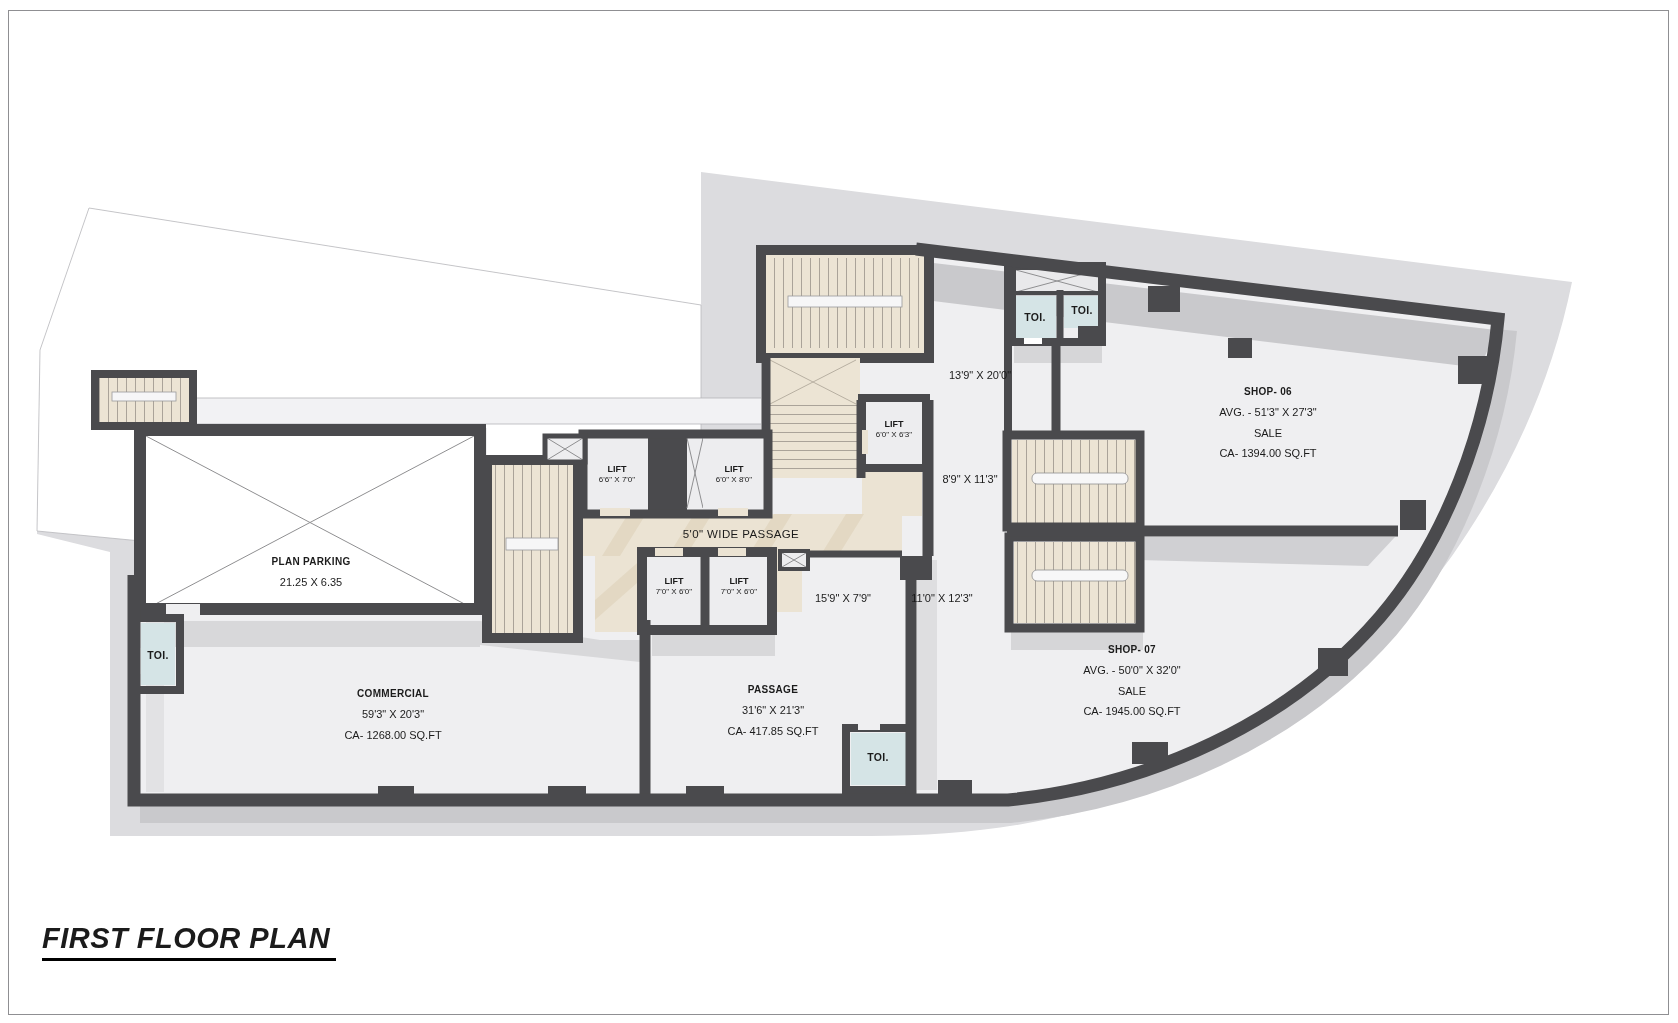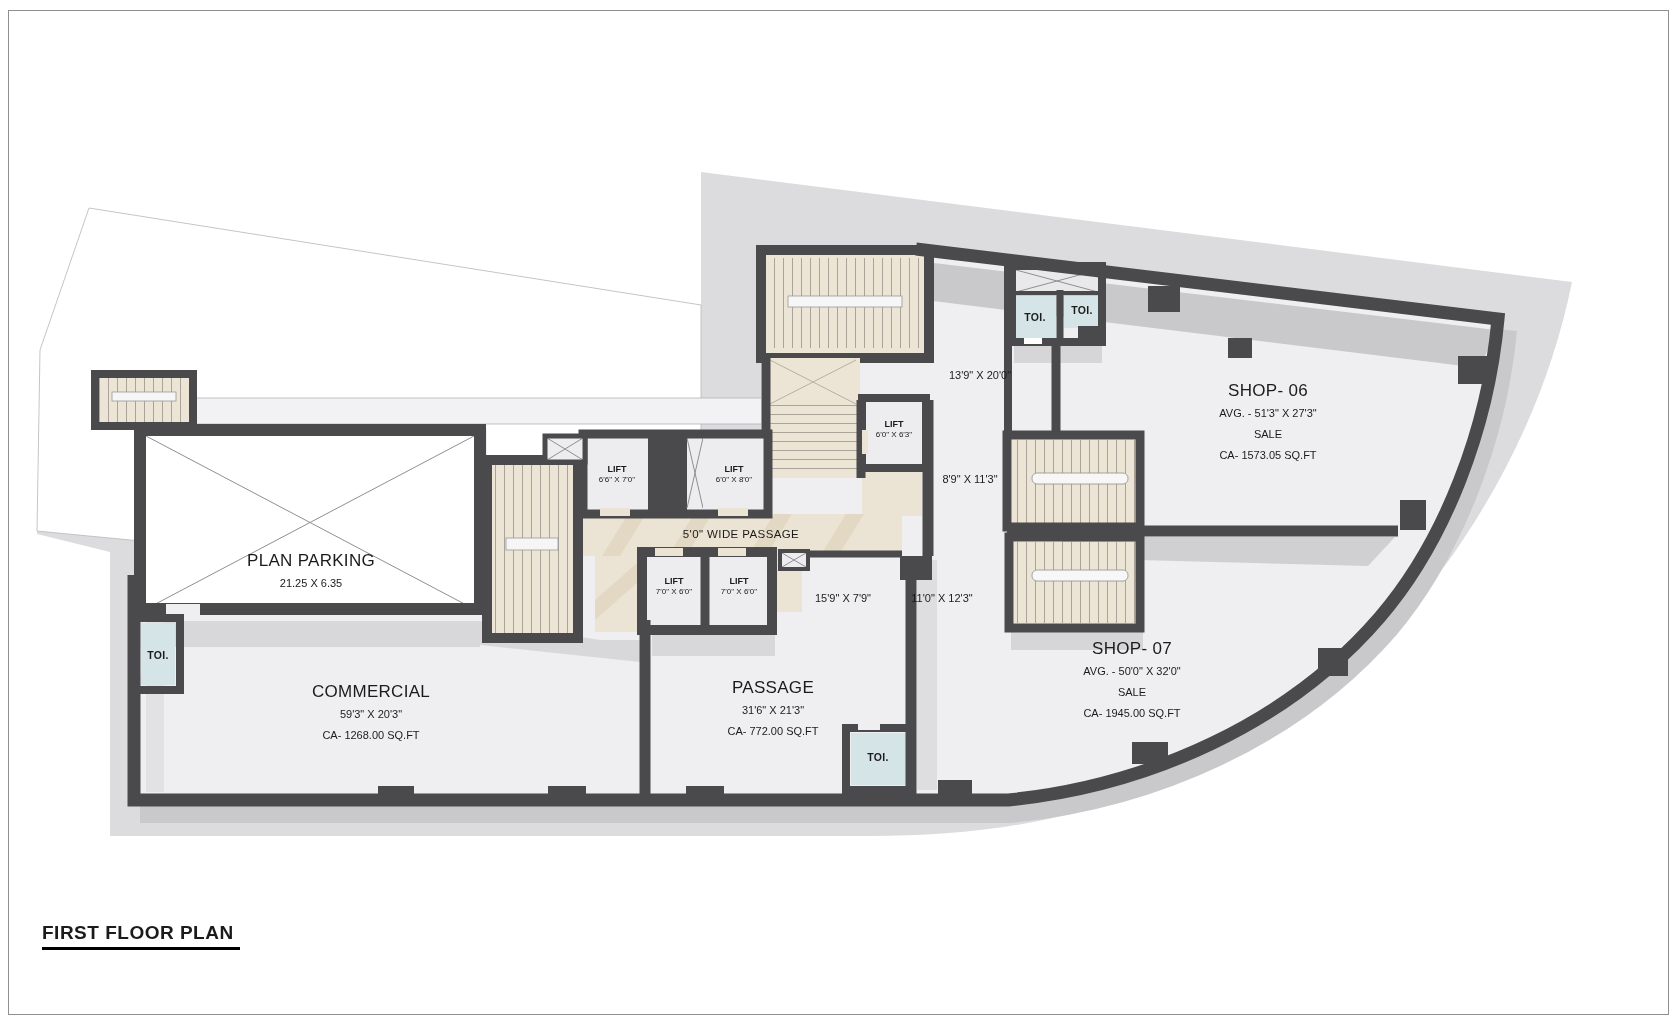--- a/index.html
+++ b/index.html
@@ -1,29 +1,29 @@
 <!DOCTYPE html>
 <html><head>
 <meta charset="utf-8">
 <style>
   html,body{margin:0;padding:0;background:#fff;}
   #stage{position:relative;width:1678px;height:1023px;background:#fff;overflow:hidden;
          font-family:"Liberation Sans","DejaVu Sans",sans-serif;color:#1b1b1b;}
   #frame{position:absolute;left:8px;top:10px;right:9px;bottom:8px;border:1.5px solid #8f8f92;pointer-events:none;}
   #plan-svg{position:absolute;left:0;top:0;}
   .c{position:absolute;transform:translate(-50%,-50%);text-align:center;line-height:1.3;white-space:nowrap;}
-  .rm-name{font-weight:normal;font-size:17px;letter-spacing:.3px;}
+  .rm-name{font-weight:bold;font-size:10px;letter-spacing:.3px;}
   .rm-sub{font-size:11px;}
   .dim{font-size:11px;}
   .toi{font-weight:bold;font-size:10.5px;letter-spacing:.3px;}
   .lift .l1{font-weight:bold;font-size:9px;display:block;}
   .lift .l2{font-size:8px;display:block;}
   .lift{line-height:1.25;text-align:center;}
   .passage-lbl{font-size:11.5px;letter-spacing:.4px;}
-  #plan-title{position:absolute;left:42px;top:922px;font-size:19px;font-weight:bold;
+  #plan-title{position:absolute;left:42px;top:922px;font-size:29px;font-weight:bold;font-style:italic;
               letter-spacing:.5px;border-bottom:3.5px solid #000;padding:0 6px 3px 0;}
 </style>
 </head>
 <body>
 
 <div id="stage">
   <div id="frame"></div>
 
   <svg id="plan-svg" width="1678" height="1023" viewBox="0 0 1678 1023">
     <defs>
@@ -216,37 +216,37 @@
       <rect x="1148" y="286" width="32" height="26"></rect>
       <rect x="1228" y="338" width="24" height="20"></rect>
     </g>
   </svg>
 
   <div class="c" style="left:311px;top:571px;">
     <span class="rm-name">PLAN PARKING</span><br>
     <span class="rm-sub">21.25 X 6.35</span>
   </div>
 
-  <div class="c" style="left:371px;top:713px;">
+  <div class="c" style="left:393px;top:713px;">
     <span class="rm-name">COMMERCIAL</span><br>
     <span class="rm-sub">59'3" X 20'3"</span><br>
     <span class="rm-sub">CA- 1268.00 SQ.FT</span>
   </div>
 
   <div class="c" style="left:773px;top:709px;">
     <span class="rm-name">PASSAGE</span><br>
     <span class="rm-sub">31'6" X 21'3"</span><br>
-    <span class="rm-sub">CA- 772.00 SQ.FT</span>
+    <span class="rm-sub">CA- 417.85 SQ.FT</span>
   </div>
 
   <div class="c" style="left:1268px;top:422px;">
     <span class="rm-name">SHOP- 06</span><br>
     <span class="rm-sub">AVG. - 51'3" X 27'3"</span><br>
     <span class="rm-sub">SALE</span><br>
-    <span class="rm-sub">CA- 1573.05 SQ.FT</span>
+    <span class="rm-sub">CA- 1394.00 SQ.FT</span>
   </div>
 
   <div class="c" style="left:1132px;top:680px;">
     <span class="rm-name">SHOP- 07</span><br>
     <span class="rm-sub">AVG. - 50'0" X 32'0"</span><br>
     <span class="rm-sub">SALE</span><br>
     <span class="rm-sub">CA- 1945.00 SQ.FT</span>
   </div>
 
   <div class="c passage-lbl" style="left:741px;top:534px;">5'0" WIDE PASSAGE</div>

